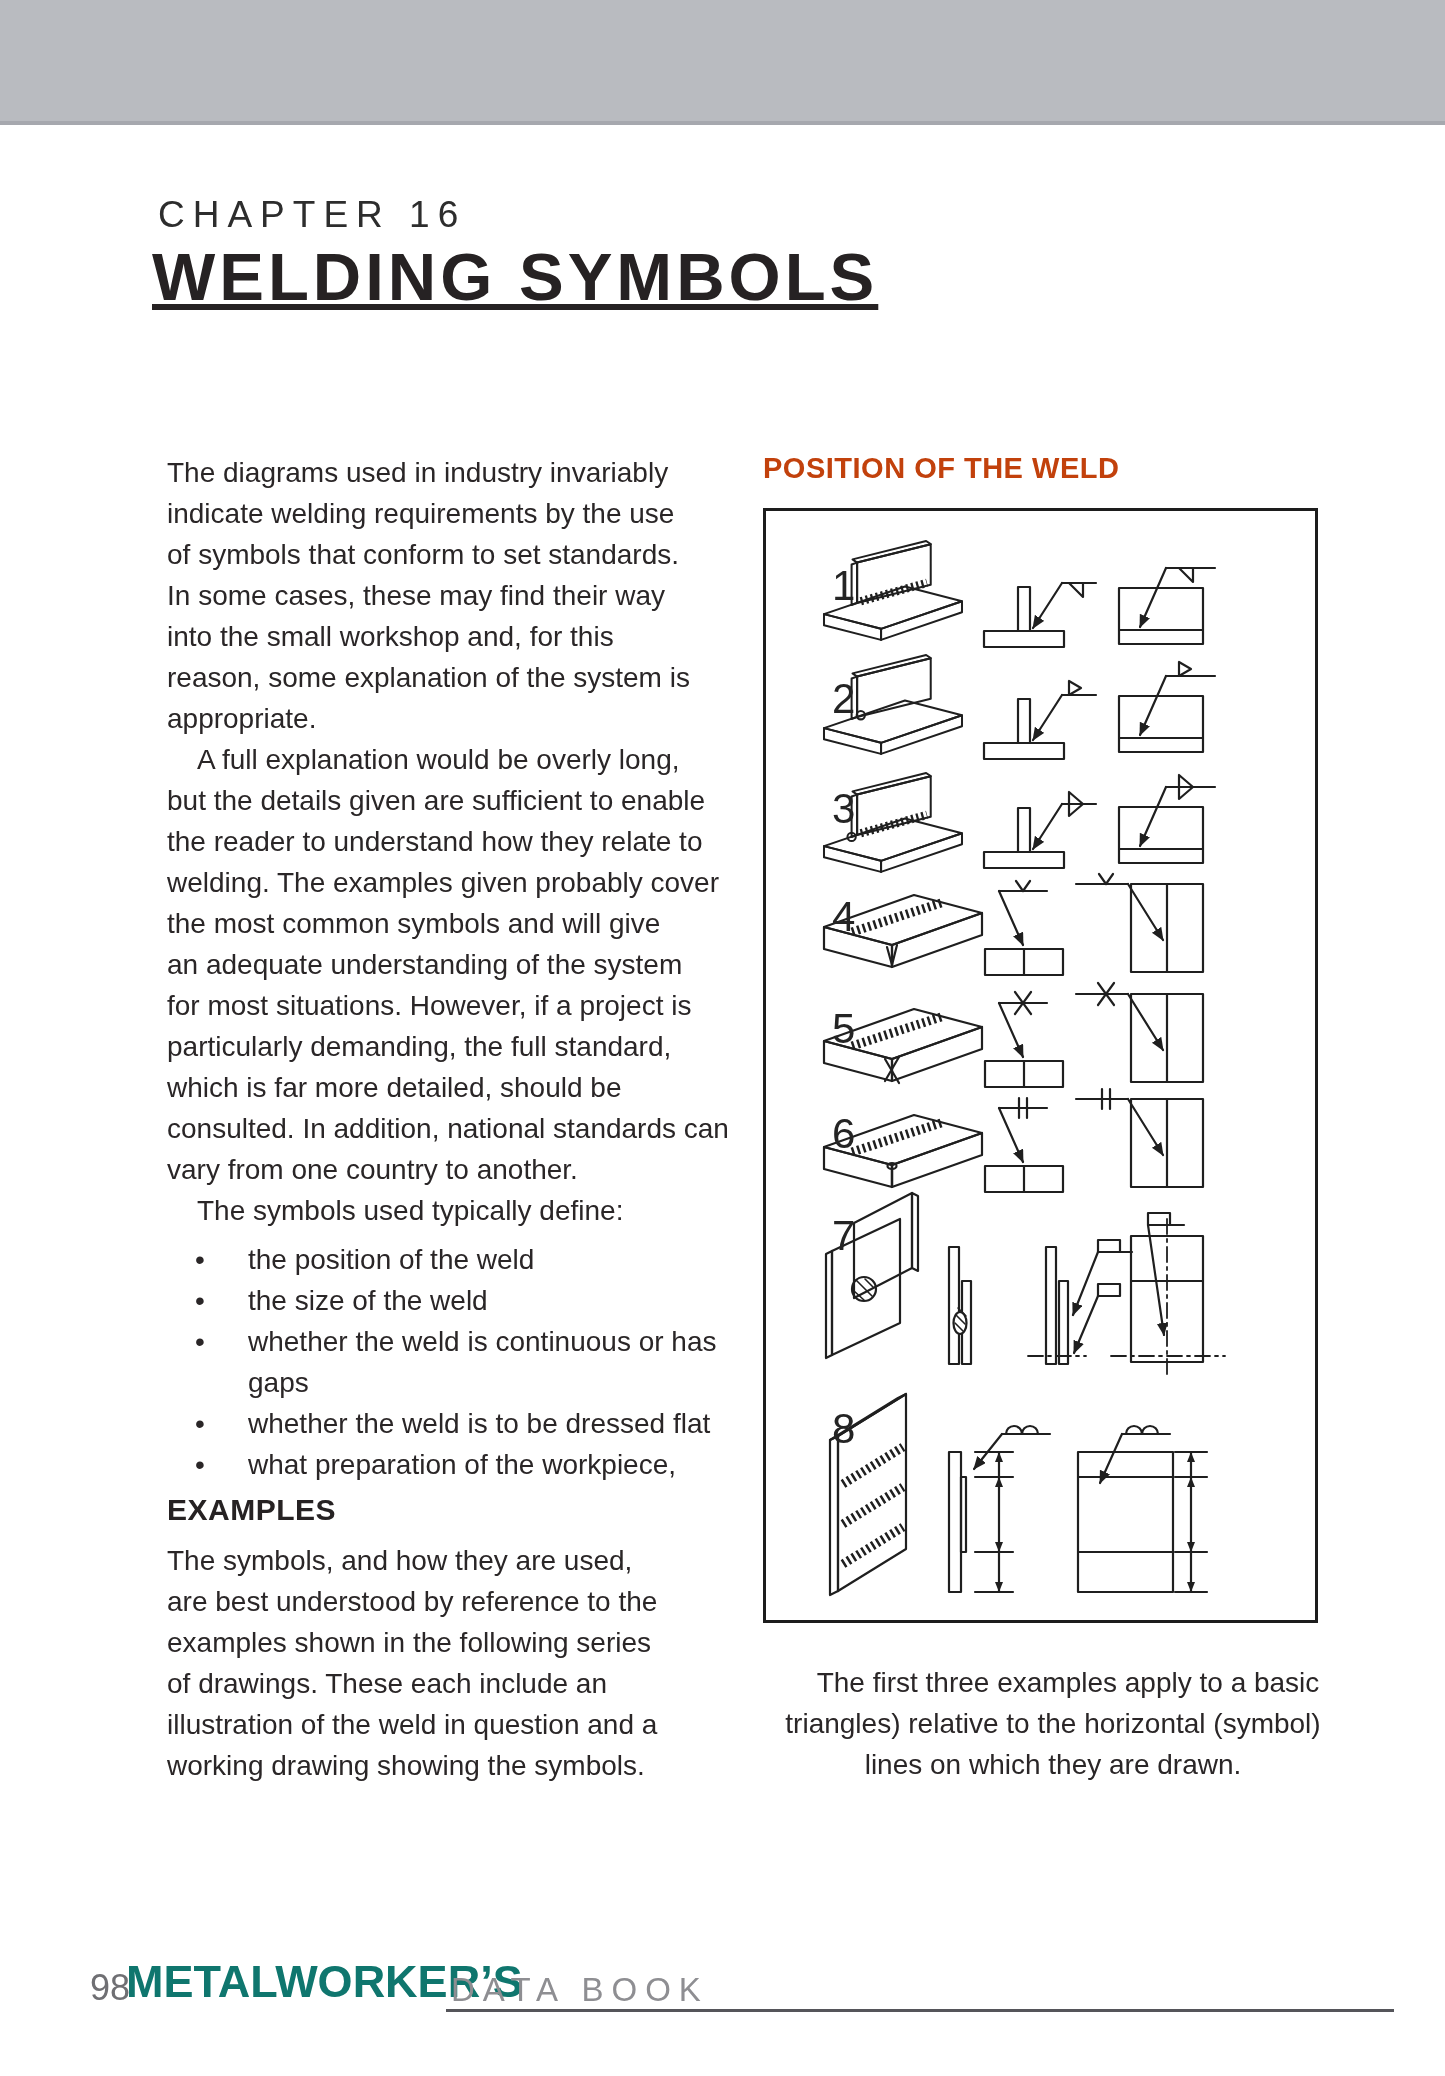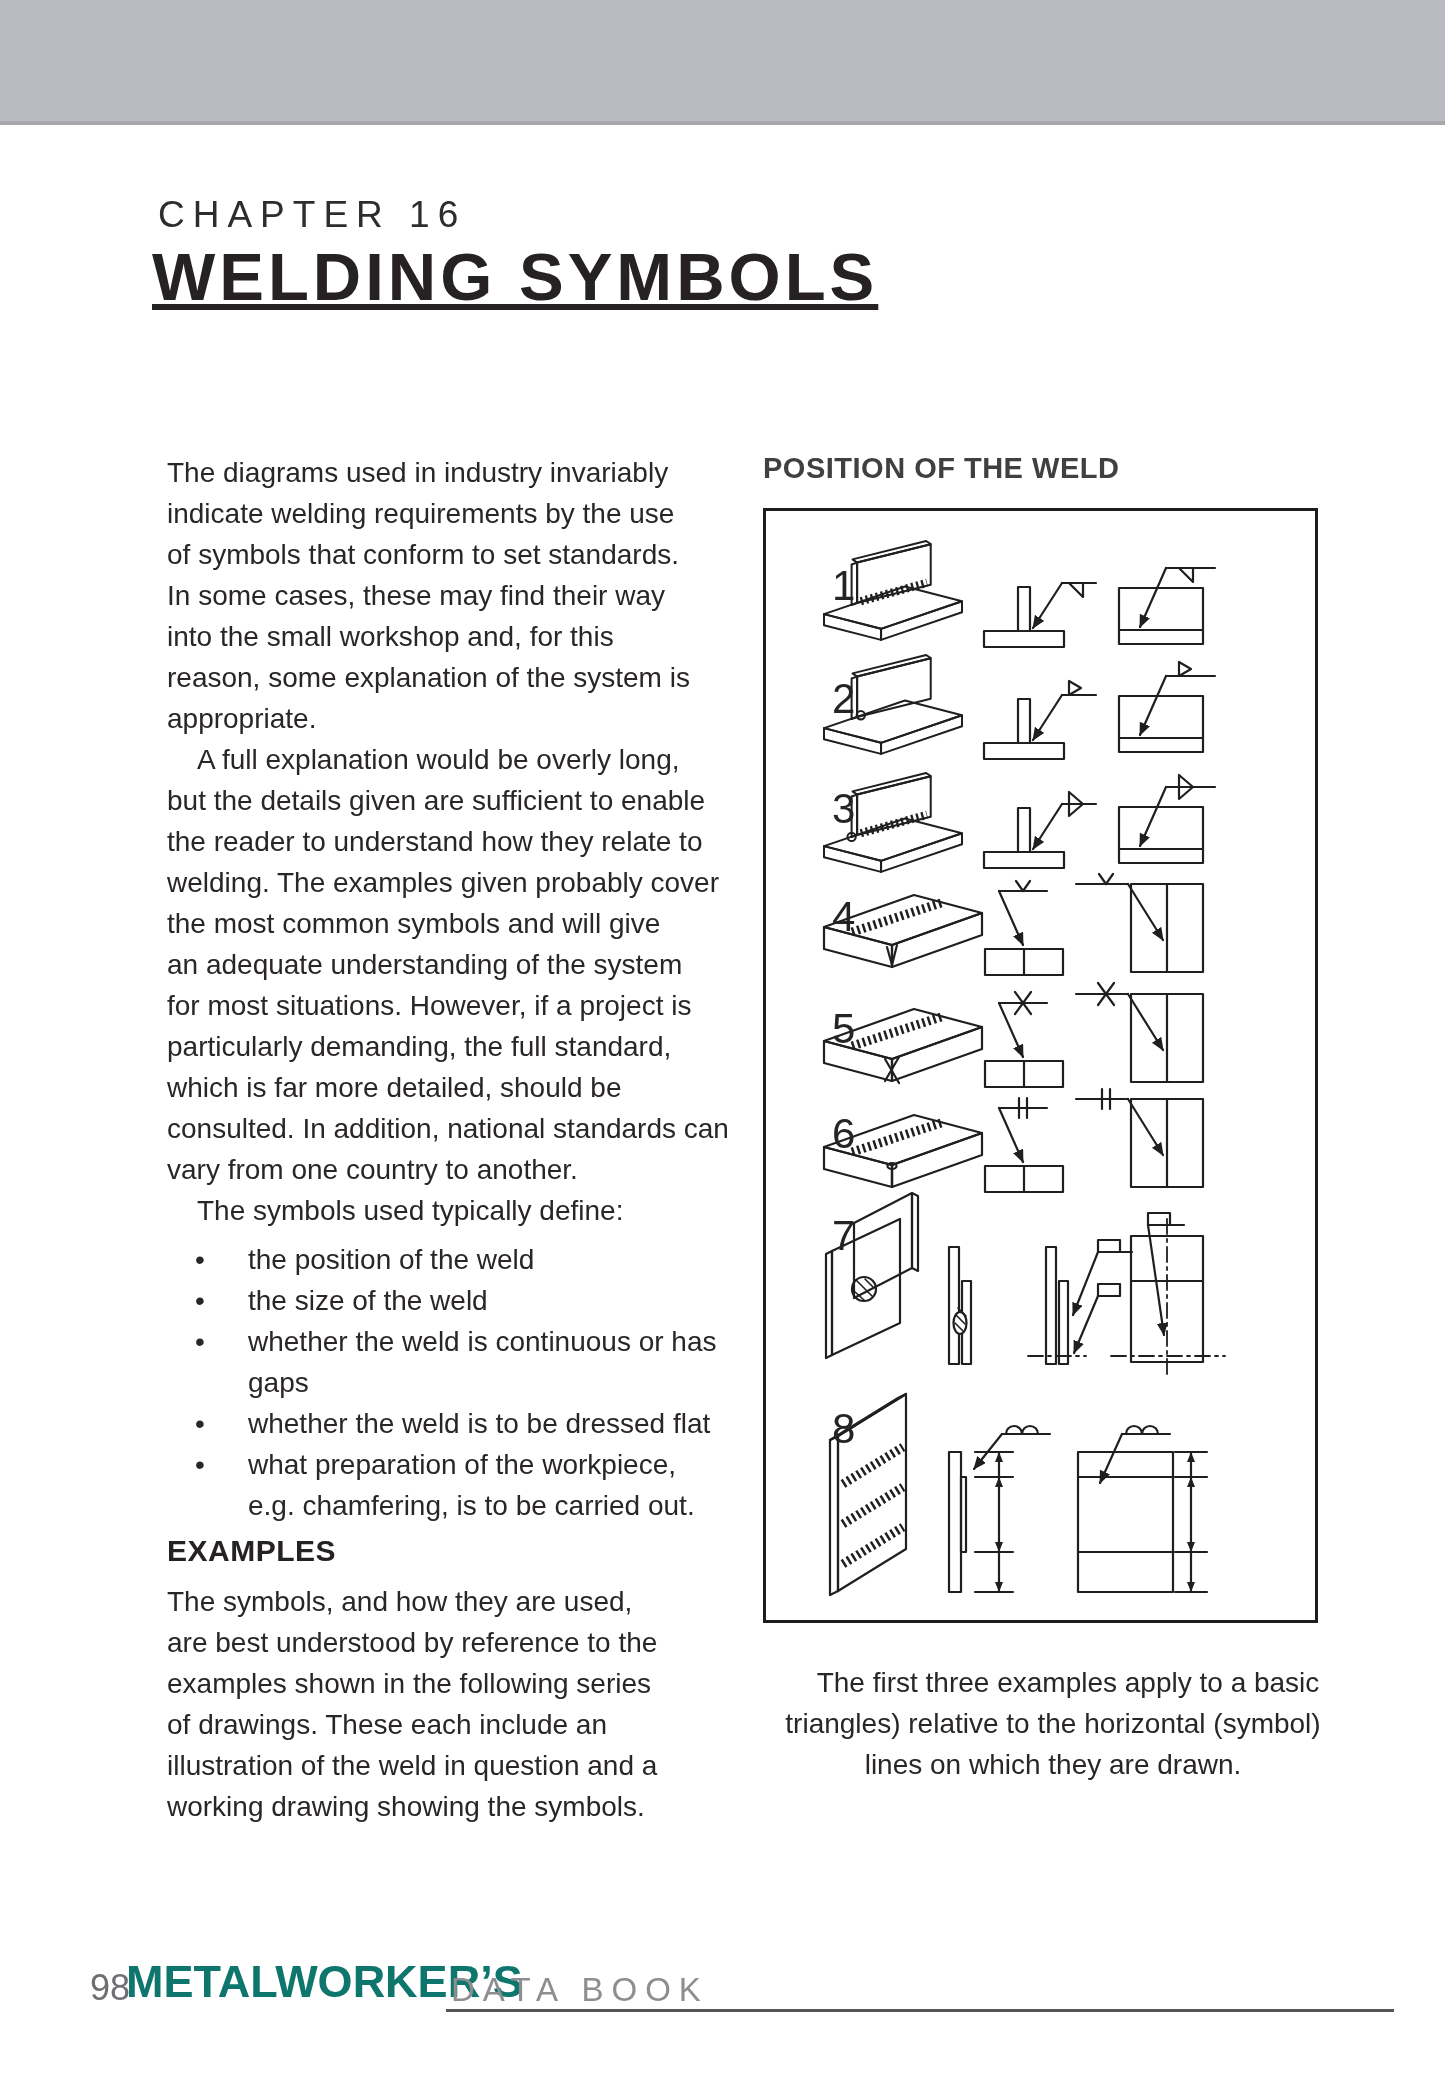--- a/index.html
+++ b/index.html
@@ -16,21 +16,21 @@
   .col-left { position:absolute; left:167px; top:452px; width:600px;
               font-size:28px; line-height:41px; }
   .col-left .tline { white-space:nowrap; }
   .ind { padding-left:30px; }
   ul.defs { list-style:none; margin:8px; padding:0; }
   ul.defs li { position:relative; padding-left:73px; }
   ul.defs li::before { content:"\2022"; position:absolute; left:20px; }
   .examples-heading { font-size:30px; line-height:34px; font-weight:bold;
                       color:#262223; margin:6px 0 13px; letter-spacing:0.5px; }
   .figure-heading { position:absolute; left:763px; top:452px; font-size:29px;
-                    font-weight:bold; color:#404040; letter-spacing:0.5px; white-space:nowrap;text-align:right; }
+                    font-weight:bold; color:#c2410c; letter-spacing:0.5px; white-space:nowrap;text-align:right; }
   .figure { position:absolute; left:763px; top:508px; width:555px; height:1115px;
             border:3px solid #1d1d1d; box-sizing:border-box; background:#fff; }
   .fig-num { position:absolute; left:66px; font-size:42px; color:#242424; }
   .caption { position:absolute; left:758px; top:1662px; width:590px;
              font-size:28px; line-height:41px;text-align:center; }
   .caption .tline { white-space:nowrap; }
   .page-num { position:absolute; left:90px; top:1967px; font-size:36px; color:#6f6f73; }
   .book-bold { position:absolute; left:126px; top:1956px; font-size:45px; font-weight:bold;
                color:#0f766e; letter-spacing:0px; white-space:nowrap; }
   .book-light { position:absolute; left:451px; top:1971px; font-size:33px; color:#8e8e92;
@@ -84,21 +84,20 @@
     </li>
     <li>
       <div class="tline">whether the weld is continuous or has</div>
       <div class="tline">gaps</div>
     </li>
     <li>
       <div class="tline">whether the weld is to be dressed flat</div>
     </li>
     <li>
       <div class="tline">what preparation of the workpiece,</div>
-      <div class="tline">e.g. chamfering, is to be carried out.</div>
     </li>
   </ul>
   <div class="examples-heading">EXAMPLES</div>
   <div>
     <div class="tline">The symbols, and how they are used,</div>
     <div class="tline">are best understood by reference to the</div>
     <div class="tline">examples shown in the following series</div>
     <div class="tline">of drawings. These each include an</div>
     <div class="tline">illustration of the weld in question and a</div>
     <div class="tline">working drawing showing the symbols.</div>

